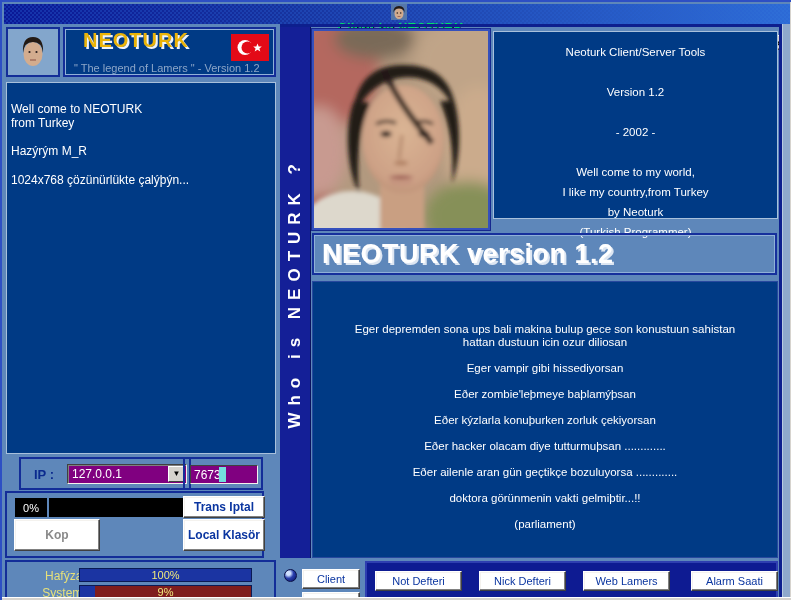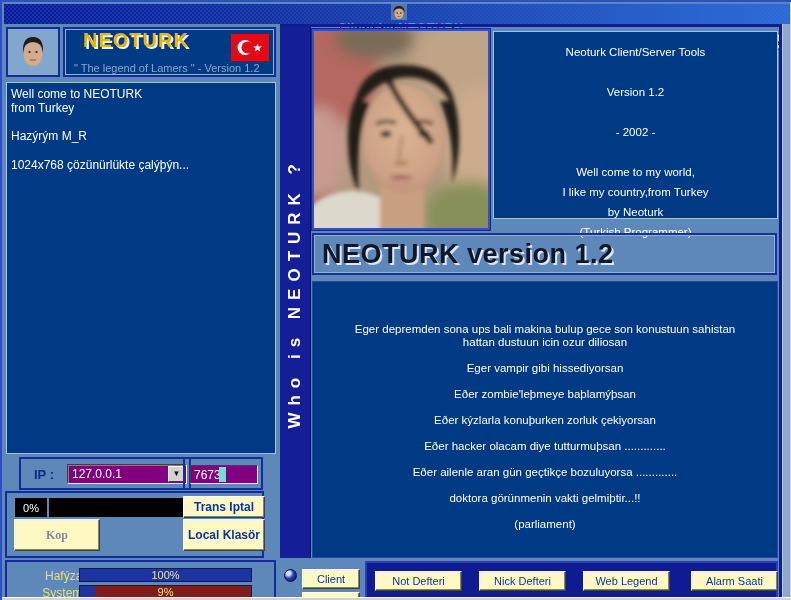--- a/index.html
+++ b/index.html
@@ -21,60 +21,60 @@
   .winbtn{width:17px;height:15px;background:#d6d3ce;border:1px solid;border-color:#fff #404040 #404040 #fff;
     box-shadow:inset -1px -1px 0 #808080;position:relative;padding:0;cursor:default;
     font-size:11px;line-height:12px;font-weight:bold;color:#000;text-align:center;}
   .winbtn.close{margin-left:2px;}
   .glyph-min{position:absolute;left:3px;bottom:3px;width:8px;height:2px;background:#000;}
   .glyph-max{position:absolute;left:3px;top:3px;width:9px;height:7px;border:1px solid #000;border-top-width:2px;}
 
   
   .navy-box{background:#003a85;border:1px solid #a8c0dc;box-sizing:border-box;color:#fff;}
   .grp{position:absolute;border:2px solid #132d98;box-sizing:border-box;}
-  .btn{position:absolute;background:#fef9c3;border:1px solid;border-color:#fff #404040 #404040 #fff;
+  .btn{position:absolute;background:#ffffff;border:1px solid;border-color:#fff #404040 #404040 #fff;
     box-shadow:inset -1px -1px 0 #808080,inset 1px 1px 0 #f4f2ee;
     color:#0a35a0;font-weight:bold;font-size:12px;font-family:"Liberation Sans",sans-serif;
     display:flex;align-items:center;justify-content:center;padding:0;cursor:default;}
   .btn.plain{font-weight:normal;font-size:11px;}
   .btn.disabled{color:#8a8a8a;text-shadow:1px 1px 0 #fff;}
 
   
   .avatar-box{position:absolute;left:4px;top:25px;width:54px;height:50px;background:#83a6cc;
     border:2px solid #132d98;box-sizing:border-box;display:flex;align-items:center;justify-content:center;}
   .logo-box{position:absolute;left:61px;top:25px;width:213px;height:50px;background:#003a85;
     border:2px solid #132d98;box-shadow:inset 0 0 0 1px #8fb0d8;box-sizing:border-box;overflow:hidden;}
   .brand{position:absolute;left:18px;top:0px;font-size:20px;font-weight:bold;letter-spacing:1px;
     color:#eab308;text-shadow:2px 2px 0 #eef3fa;}
   .flag{position:absolute;right:5px;top:5px;}
   .logo-sub{position:absolute;left:9px;bottom:1px;font-size:11px;color:#8ca6c8;white-space:nowrap;}
 
   .welcome{position:absolute;left:4px;top:80px;width:270px;height:372px;
-    font-size:12px;line-height:1.18;padding:4px 4px;white-space:pre-line;}
+    font-size:12px;line-height:1.18;padding:19px 4px;white-space:pre-line;}
 
   .ip-grp{left:17px;top:455px;width:172px;height:33px;}
   .ip-label{position:absolute;left:13px;top:8px;color:#0a2a8e;font-weight:bold;font-size:13px;}
   .combo{position:absolute;left:46px;top:5px;width:120px;height:20px;background:#800080;
     border:1px solid;border-color:#404040 #f4f2ee #f4f2ee #404040;box-shadow:inset 1px 1px 0 #808080;
     box-sizing:border-box;color:#fff;font-size:12px;line-height:18px;padding-left:4px;}
   .combo-arrow{position:absolute;right:1px;top:1px;bottom:1px;width:17px;background:#d6d3ce;
     border:1px solid;border-color:#fff #404040 #404040 #fff;box-sizing:border-box;
     font-size:8px;color:#000;display:flex;align-items:center;justify-content:center;}
   .port-grp{left:181px;top:455px;width:80px;height:33px;}
   .port-field{position:absolute;left:5px;top:6px;width:68px;height:19px;background:#800080;
     border:1px solid;border-color:#404040 #f4f2ee #f4f2ee #404040;box-sizing:border-box;
     color:#fff;font-size:12px;font-family:"Liberation Sans",sans-serif;padding:0 0 0 3px;outline:none;}
   .caret{position:absolute;left:34px;top:8px;width:7px;height:15px;background:#74dede;}
 
   .trans-grp{left:3px;top:489px;width:259px;height:67px;}
   .pct-box{position:absolute;left:8px;top:5px;width:32px;height:19px;background:#000;color:#fff;
     font-size:11px;display:flex;align-items:center;justify-content:center;}
   .trans-bar{position:absolute;left:42px;top:5px;width:134px;height:19px;background:#000;}
   .btn-trans{left:176px;top:3px;width:82px;height:22px;}
-  .btn-kop{left:7px;top:26px;width:86px;height:32px;font-family:Liberation Serif, serif;}
+  .btn-kop{left:7px;top:26px;width:86px;height:32px;}
   .btn-baglan{left:95px;top:26px;width:81px;height:32px;}
   .btn-local{left:176px;top:26px;width:82px;height:32px;}
 
   .stats-grp{left:3px;top:558px;width:271px;height:60px;border-bottom:none;}
   .stat-label{position:absolute;width:82px;text-align:right;color:#e6e07a;font-size:12px;}
   .stat-bar{position:absolute;left:72px;width:173px;height:14px;border:1px solid #0a1a55;box-sizing:border-box;
     background:#7f1d1d;overflow:hidden;}
   .stat-fill{position:absolute;left:0;top:0;bottom:0;background:#1b34a2;}
   .stat-text{position:absolute;inset:0;display:flex;align-items:center;justify-content:center;
     color:#f0e97c;font-size:11px;}
@@ -90,21 +90,21 @@
   .frame-vline{position:absolute;left:777px;top:22px;width:3px;height:578px;background:#0d1f8e;}
   .frame-light{position:absolute;left:780px;top:22px;width:8px;height:578px;background:#8fa9cc;border-left:1px solid #b9cbe2;}
   .frame-gray{position:absolute;left:788px;top:0px;width:3px;height:600px;background:#d6d3ce;}
 
   .photo{position:absolute;left:310px;top:27px;width:178px;height:201px;border:2px solid #3550bc;
     outline:1px solid #16288e;box-sizing:border-box;overflow:hidden;background:#b09a84;}
   .info-box{position:absolute;left:491px;top:29px;width:285px;height:188px;
     text-align:center;font-size:11.5px;line-height:20px;padding-top:10px;white-space:pre-line;}
   .banner{position:absolute;left:310px;top:231px;width:465px;height:42px;border:2px solid #16309c;
     box-shadow:inset 0 0 0 1px #8fb0d8;box-sizing:border-box;display:flex;align-items:center;}
-  .banner span{font-size:27px;font-weight:bold;color:#0f172a;padding-left:8px;letter-spacing:.5px;
+  .banner span{font-size:27px;font-weight:bold;color:#ffffff;padding-left:8px;letter-spacing:.5px;
     text-shadow:2px 2px 0 #dde6f2;white-space:nowrap;}
   .poem{position:absolute;left:310px;top:279px;width:466px;height:277px;
     text-align:center;font-size:11.5px;line-height:13px;padding-top:41px;white-space:pre-line;
     border-color:#27489e;}
 
   
   .led{position:absolute;left:282px;top:567px;width:13px;height:13px;border-radius:50%;
     border:1px solid #0a1048;box-sizing:border-box;
     background:radial-gradient(circle at 32% 30%,#cfe0ff 0 2px,#2a3fae 5px,#0a1670 90%);}
   .btn-client{left:300px;top:567px;width:58px;height:20px;}
@@ -294,19 +294,19 @@
 
 ------ o -------</div>
 
   <div class="led"></div>
   <button class="btn plain btn-client">Client</button>
   <button class="btn plain btn-cut"></button>
 
   <div class="bottom-strip">
     <button class="btn plain navbtn nb0">Not Defteri</button>
     <button class="btn plain navbtn nb1">Nick Defteri</button>
-    <button class="btn plain navbtn nb2">Web Legend</button>
+    <button class="btn plain navbtn nb2">Web Lamers</button>
     <button class="btn plain navbtn nb3">Alarm Saati</button>
   </div>
 
   <div class="bottom-frame"></div>
 
 </div>
 
 </body></html>

